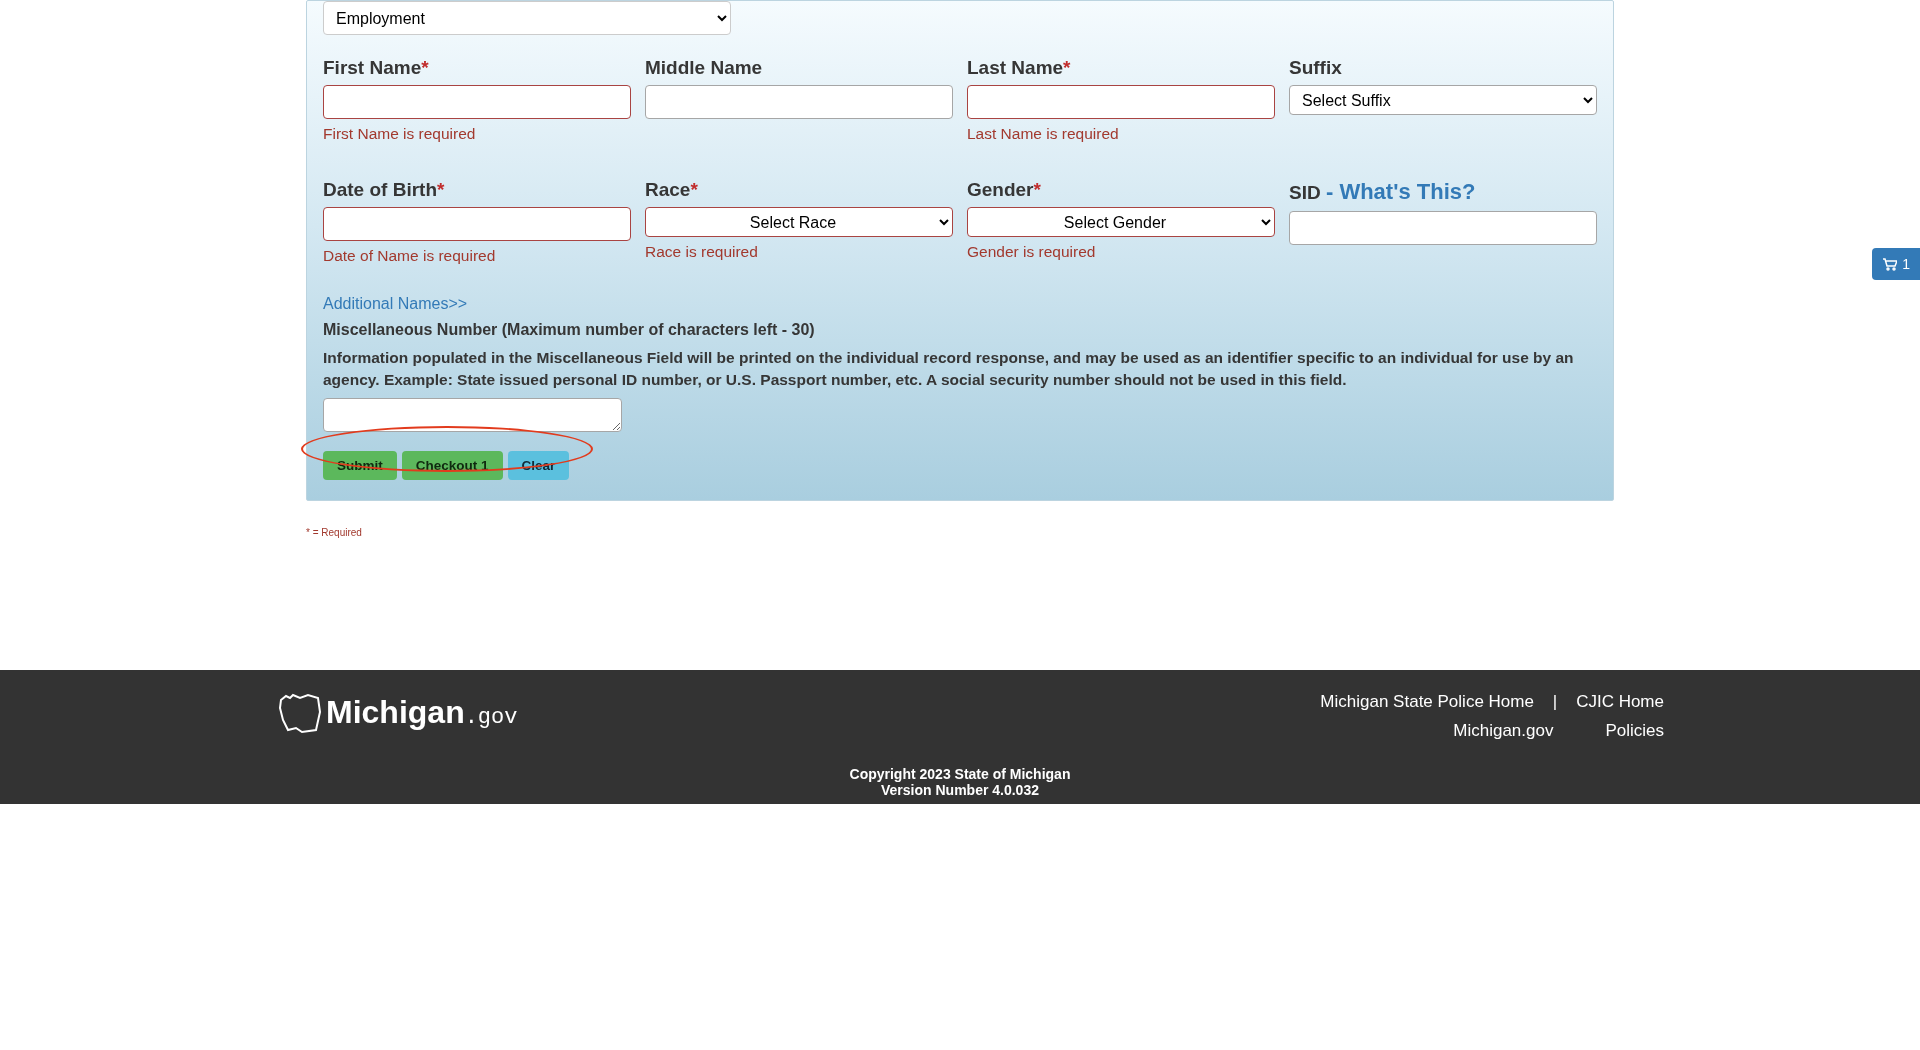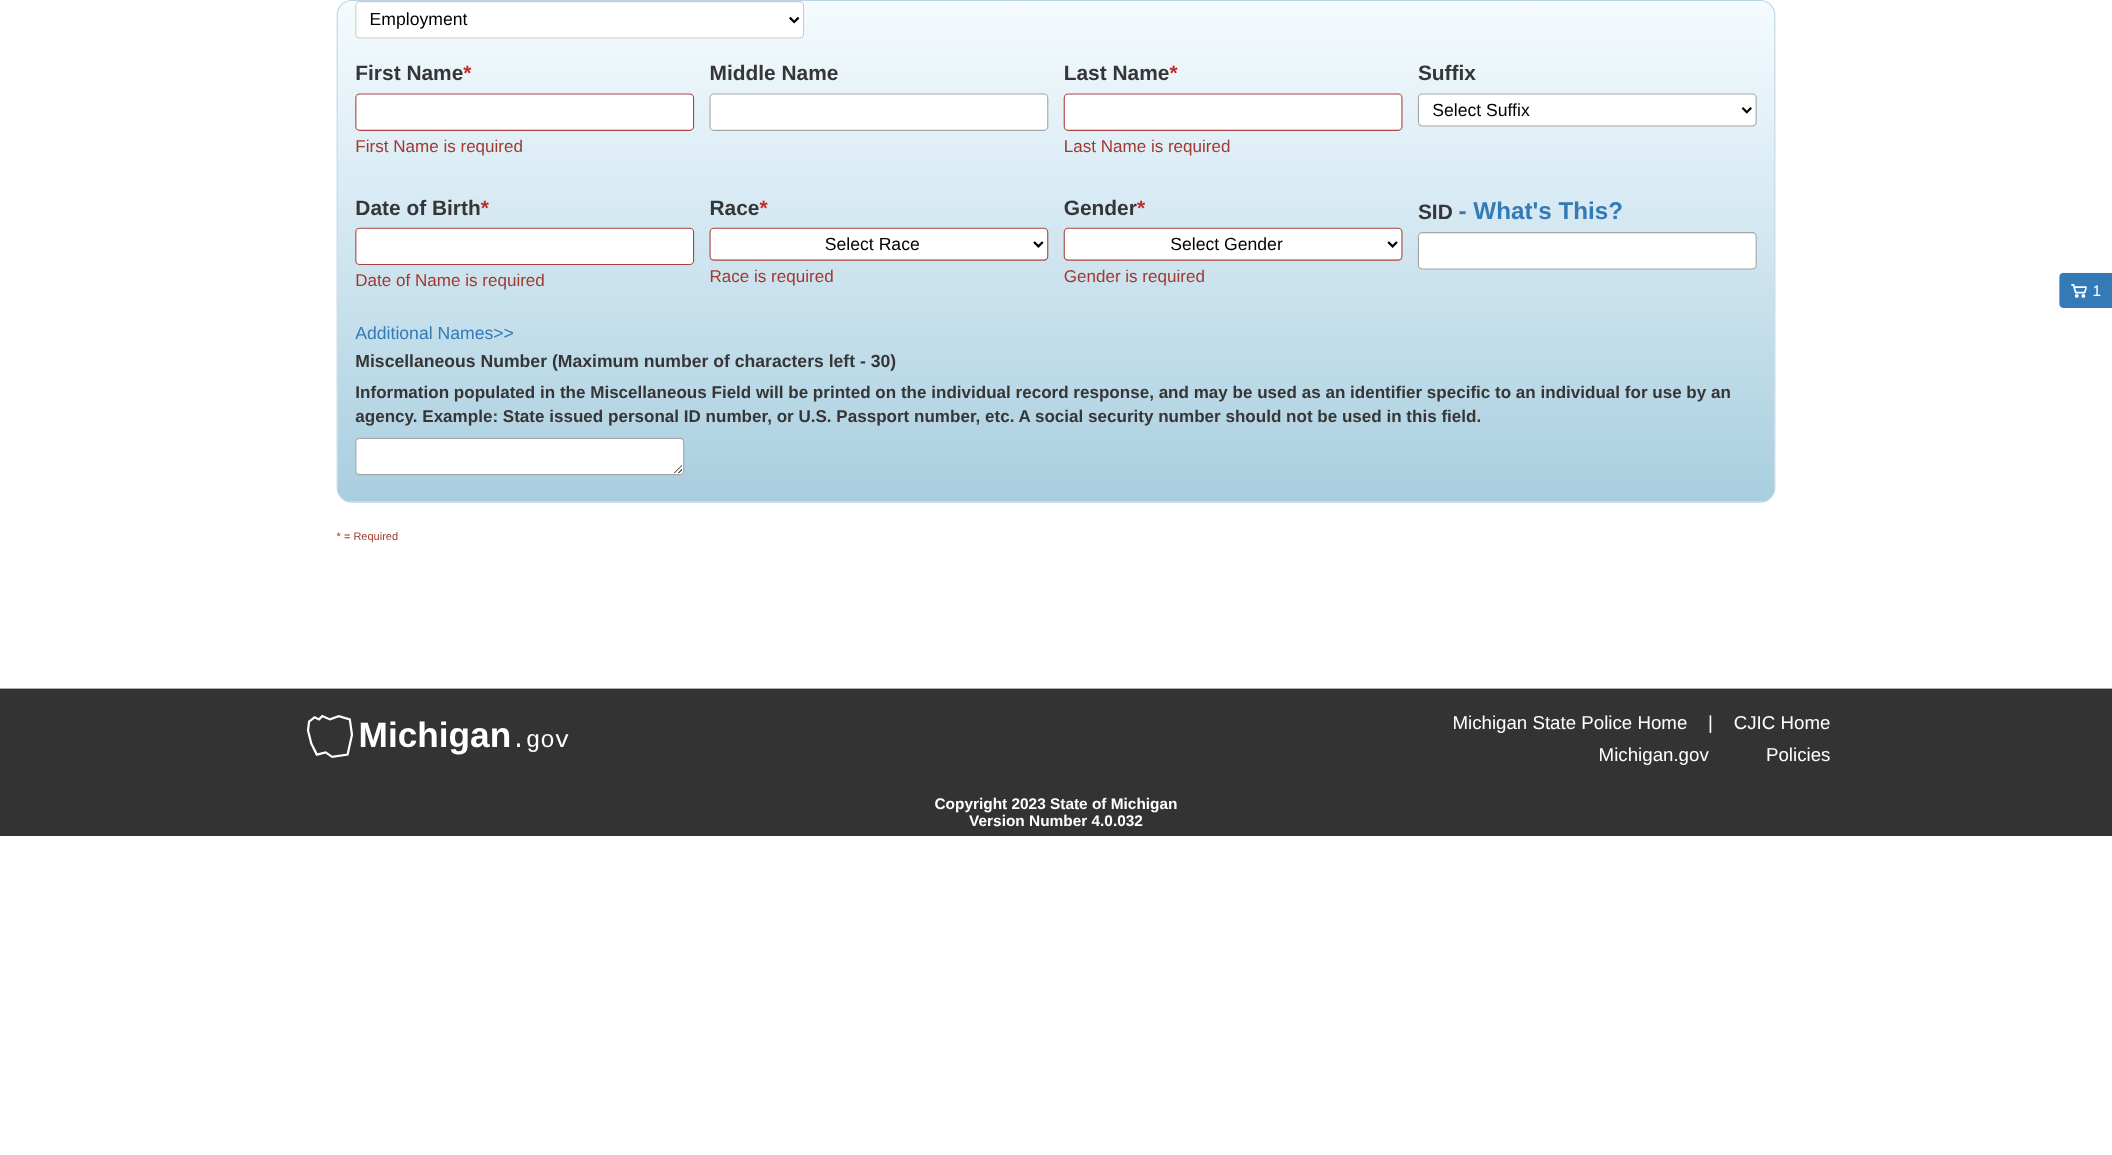--- a/index.html
+++ b/index.html
@@ -11,21 +11,21 @@
     background: #fff;
   }
   .container {
     max-width: 1380px;
     margin: 0 auto;
     padding: 0 36px;
   }
   .panel {
     background: linear-gradient(to bottom, #f5fbfe 0%, #d4e8f2 45%, #a9cedf 100%);
     border: 1px solid #bcd4e0;
-    border-radius: 14px;
+    border-radius: 2px;
     padding: 0 16px 20px 16px;
     position: relative;
   }
   .select-full {
     width: 408px;
     height: 34px;
     padding: 4px 8px;
     font-size: 16px;
     border: 1px solid #ccc;
     border-radius: 4px;
@@ -277,20 +277,26 @@
       </div>
     </div>
 
     <div class="additional">
       <span class="link">Additional Names&gt;&gt;</span>
     </div>
     <div class="misc-label">Miscellaneous Number (Maximum number of characters left - 30)</div>
     <div class="misc-info">Information populated in the Miscellaneous Field will be printed on the individual record response, and may be used as an identifier specific to an individual for use by an agency. Example: State issued personal ID number, or U.S. Passport number, etc. A social security number should not be used in this field.</div>
     <textarea class="textarea" style=""></textarea>
 
+    <div class="btn-row" style="position:relative;">
+      <button class="btn btn-green">Submit</button>
+      <button class="btn btn-green">Checkout 1</button>
+      <button class="btn btn-blue">Clear</button>
+      <div class="annotation-ring"></div>
+    </div>
   </div>
 
   <div class="req-legend">* = Required</div>
 </div>
 
 <div class="footer">
   <div class="footer-inner">
     <div class="footer-logo">
       <svg width="44" height="42" viewBox="0 0 44 42">
         <path d="M3 8 L8 4 L12 6 L15 3 L22 6 L30 3 L40 6 L42 20 L38 38 L24 40 L18 36 L10 38 L5 28 L2 16 Z" fill="none" stroke="#fff" stroke-width="2"></path>

